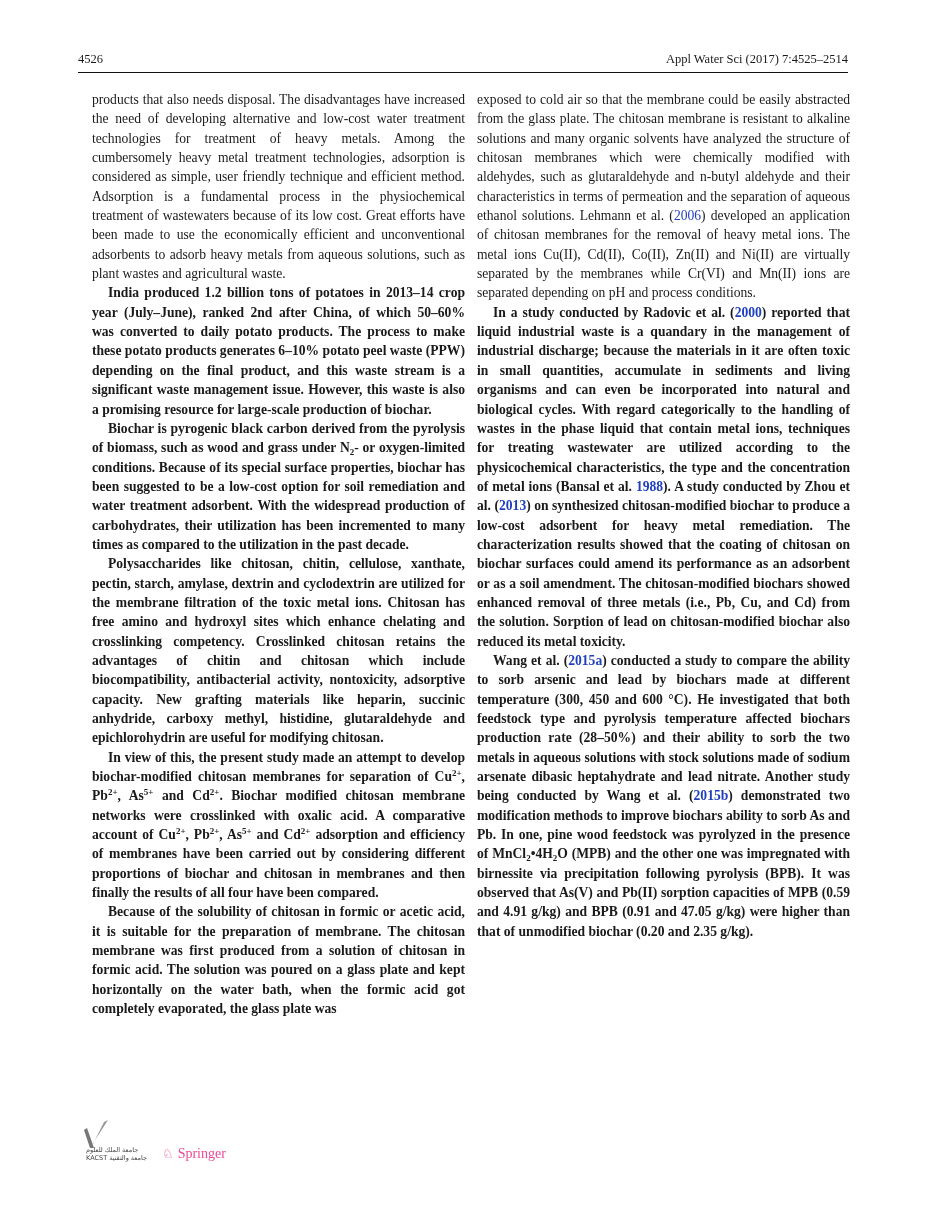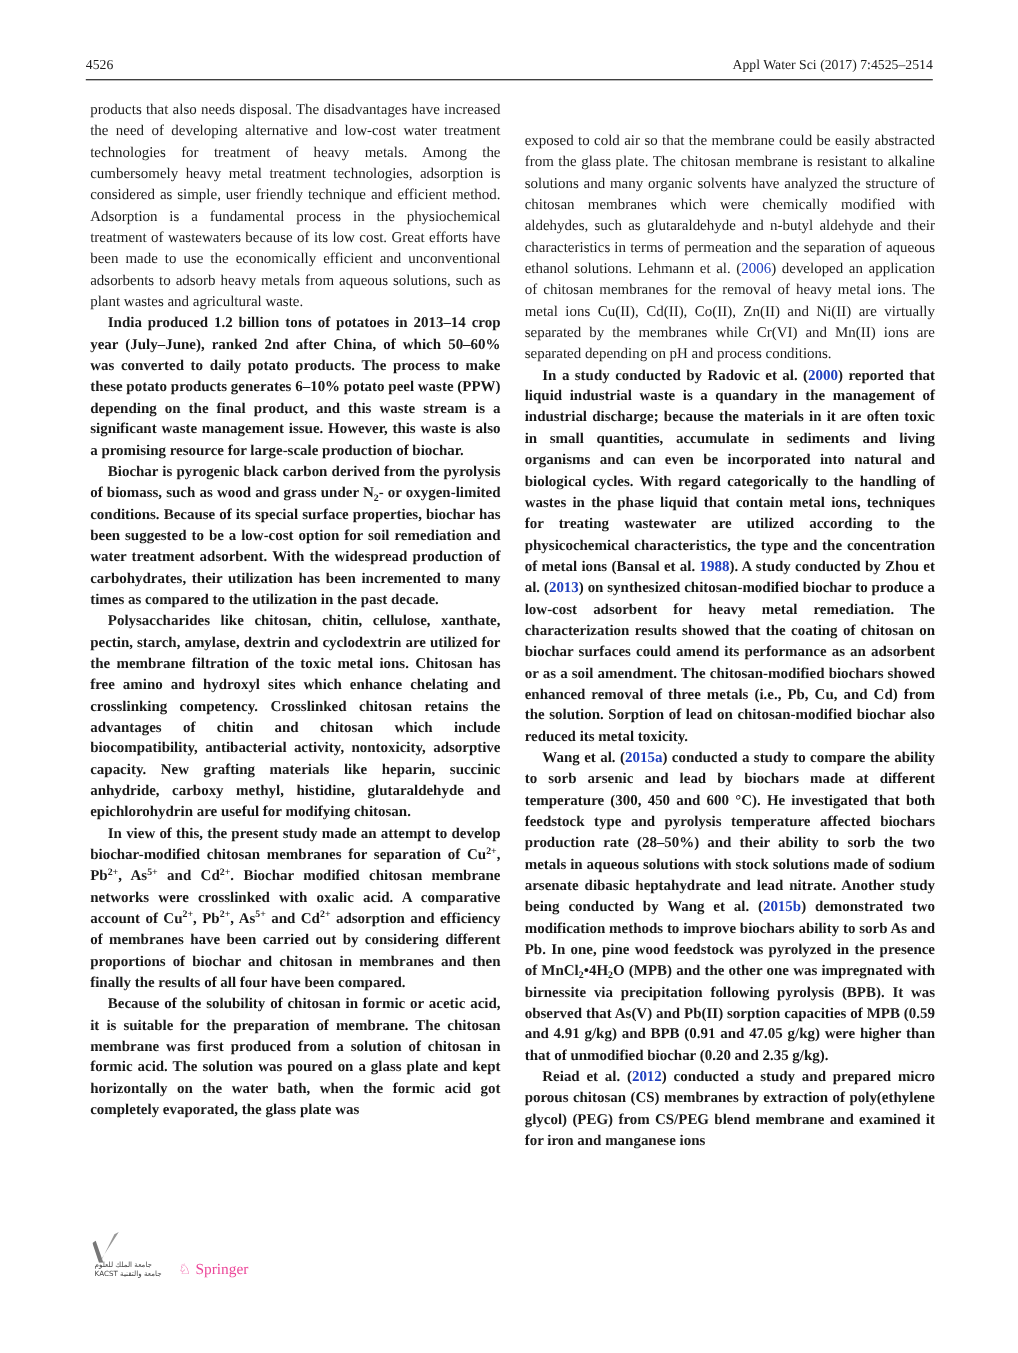--- a/index.html
+++ b/index.html
@@ -4,22 +4,22 @@
 <style>
   html, body { margin: 0; padding: 0; background: #ffffff; }
   body { width: 925px; height: 1230px; position: relative; overflow: hidden;
          font-family: "Liberation Serif", "DejaVu Serif", serif; color: #1a1a1a; }
   .header { position: absolute; left: 78px; top: 50px; width: 770px; height: 22px;
             font-size: 12.5px; border-bottom: 1.5px solid #111; }
   .header .pg { position: absolute; left: 0; top: 2px; }
   .header .jr { position: absolute; right: 0; top: 2px; }
   .col { position: absolute; top: 90px; width: 373px; font-size: 13.6px;
          line-height: 19.35px; text-align: justify; hyphens: manual; }
-  .col.left { left: 82px; }
-  .col.right { left: 477px; margin-top: 28px; }
+  .col.left { left: 92px; }
+  .col.right { left: 477px; }
   .col p { margin: 0; text-indent: 0; }
   .col p.ind { text-indent: 16px; font-weight: bold; }
   a.cite { color: #1f3fbf; text-decoration: none; }
   sup { font-size: 9px; line-height: 0; vertical-align: 5px; }
   sub { font-size: 9px; line-height: 0; vertical-align: -3px; }
   .footer { position: absolute; left: 80px; top: 1118px; width: 200px; height: 50px; }
   .footer .leaf { position: absolute; left: 4px; top: 2px; width: 26px; height: 28px; }
   .footer .kaust { position: absolute; left: 6px; top: 28px; font-family: "DejaVu Sans", sans-serif;
                    font-size: 6.5px; line-height: 8px; color: #444; width: 70px; }
   .footer .springer { position: absolute; left: 82px; top: 28px; font-size: 14px; color: #ec4899; }
@@ -39,21 +39,20 @@
   <p class="ind"><span>Biochar is pyrogenic black carbon derived from the pyrolysis of biomass, such as wood and grass under N</span><sub>2</sub><span>- or oxygen-limited conditions. Because of its special surface properties, biochar has been suggested to be a low-cost option for soil remediation and water treatment adsorbent. With the widespread production of carbohydrates, their utilization has been incremented to many times as com­pared to the utilization in the past decade.</span></p>
   <p class="ind">Polysaccharides like chitosan, chitin, cellulose, xan­thate, pectin, starch, amylase, dextrin and cyclodextrin are utilized for the membrane filtration of the toxic metal ions. Chitosan has free amino and hydroxyl sites which enhance chelating and crosslinking competency. Crosslinked chi­tosan retains the advantages of chitin and chitosan which include biocompatibility, antibacterial activity, nontoxic­ity, adsorptive capacity. New grafting materials like hep­arin, succinic anhydride, carboxy methyl, histidine, glutaraldehyde and epichlorohydrin are useful for modi­fying chitosan.</p>
   <p class="ind"><span>In view of this, the present study made an attempt to develop biochar-modified chitosan membranes for separa­tion of Cu</span><sup>2+</sup><span>, Pb</span><sup>2+</sup><span>, As</span><sup>5+</sup><span> and Cd</span><sup>2+</sup><span>. Biochar modified chitosan membrane networks were crosslinked with oxalic acid. A comparative account of Cu</span><sup>2+</sup><span>, Pb</span><sup>2+</sup><span>, As</span><sup>5+</sup><span> and Cd</span><sup>2+</sup><span> adsorption and efficiency of membranes have been carried out by considering different proportions of biochar and chitosan in membranes and then finally the results of all four have been compared.</span></p>
   <p class="ind">Because of the solubility of chitosan in formic or acetic acid, it is suitable for the preparation of membrane. The chitosan membrane was first produced from a solution of chitosan in formic acid. The solution was poured on a glass plate and kept horizontally on the water bath, when the formic acid got completely evaporated, the glass plate was</p>
 </div>
 
 <div class="col right">
   <p><span>exposed to cold air so that the membrane could be easily abstracted from the glass plate. The chitosan membrane is resistant to alkaline solutions and many organic solvents have analyzed the structure of chitosan membranes which were chemically modified with aldehydes, such as glu­taraldehyde and n-butyl aldehyde and their characteristics in terms of permeation and the separation of aqueous ethanol solutions. Lehmann et al. (</span><a class="cite">2006</a><span>) developed an application of chitosan membranes for the removal of heavy metal ions. The metal ions Cu(II), Cd(II), Co(II), Zn(II) and Ni(II) are virtually separated by the membranes while Cr(VI) and Mn(II) ions are separated depending on pH and process conditions.</span></p>
   <p class="ind"><span>In a study conducted by Radovic et al. (</span><a class="cite">2000</a><span>) reported that liquid industrial waste is a quandary in the manage­ment of industrial discharge; because the materials in it are often toxic in small quantities, accumulate in sediments and living organisms and can even be incorporated into natural and biological cycles. With regard categorically to the handling of wastes in the phase liquid that contain metal ions, techniques for treating wastewater are utilized according to the physicochemical characteristics, the type and the concentration of metal ions (Bansal et al. </span><a class="cite">1988</a><span>). A study conducted by Zhou et al. (</span><a class="cite">2013</a><span>) on synthesized chitosan-modified biochar to produce a low-cost adsorbent for heavy metal remediation. The characterization results showed that the coating of chitosan on biochar surfaces could amend its performance as an adsorbent or as a soil amendment. The chitosan-modified biochars showed enhanced removal of three metals (i.e., Pb, Cu, and Cd) from the solution. Sorption of lead on chitosan-modified biochar also reduced its metal toxicity.</span></p>
   <p class="ind"><span>Wang et al. (</span><a class="cite">2015a</a><span>) conducted a study to compare the ability to sorb arsenic and lead by biochars made at dif­ferent temperature (300, 450 and 600 °C). He investigated that both feedstock type and pyrolysis temperature affected biochars production rate (28–50%) and their ability to sorb the two metals in aqueous solutions with stock solutions made of sodium arsenate dibasic heptahydrate and lead nitrate. Another study being conducted by Wang et al. (</span><a class="cite">2015b</a><span>) demonstrated two modification methods to improve biochars ability to sorb As and Pb. In one, pine wood feedstock was pyrolyzed in the presence of MnCl</span><sub>2</sub><span>•4H</span><sub>2</sub><span>O (MPB) and the other one was impregnated with birnessite via precipitation following pyrolysis (BPB). It was observed that As(V) and Pb(II) sorption capacities of MPB (0.59 and 4.91 g/kg) and BPB (0.91 and 47.05 g/kg) were higher than that of unmodified biochar (0.20 and 2.35 g/kg).</span></p>
-  <p class="ind"><span>Reiad et al. (</span><a class="cite">2012</a><span>) conducted a study and prepared micro porous chitosan (CS) membranes by extraction of poly(ethylene glycol) (PEG) from CS/PEG blend mem­brane and examined it for iron and manganese ions</span></p>
 </div>
 
 <div class="footer">
   <svg class="leaf" viewBox="0 0 26 28">
     <polygon points="0,10 6,28 10,28 3,8" fill="#777"></polygon>
     <polygon points="6,28 24,0 20,2 9,24" fill="#999"></polygon>
   </svg>
   <div class="kaust">
     <div>جامعة الملك للعلوم</div>
     <div>KACST جامعة والتقنية</div>

